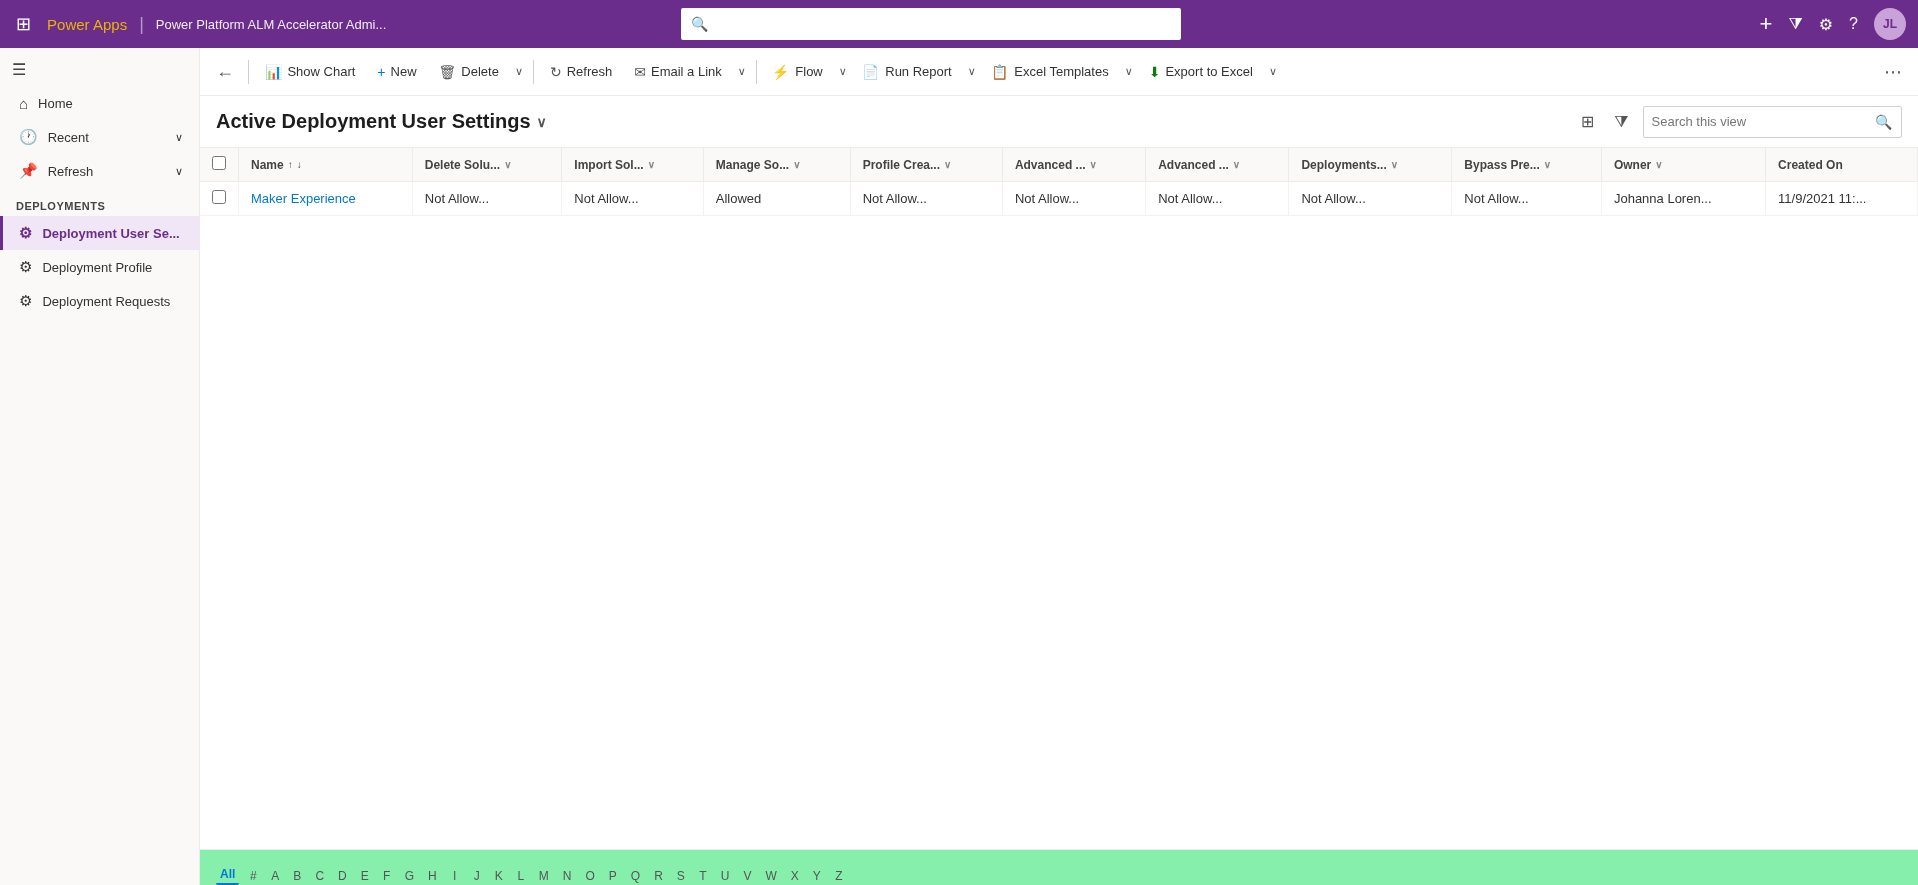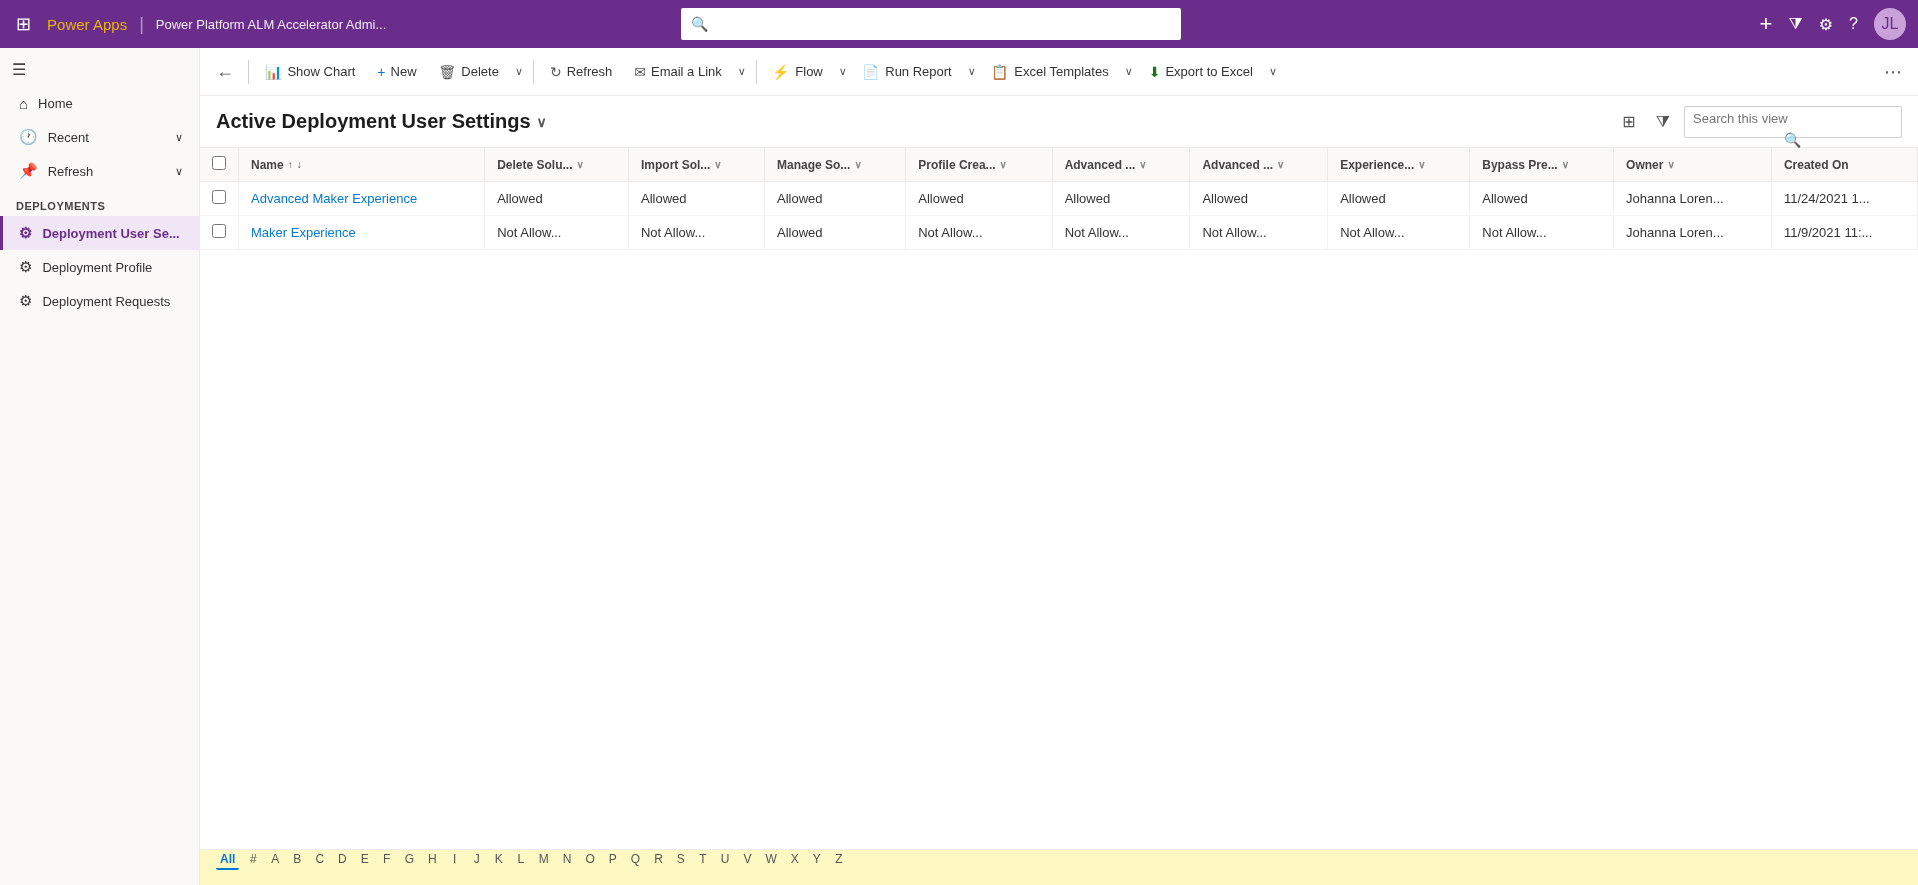--- a/index.html
+++ b/index.html
@@ -29,22 +29,22 @@
       align-items: center;
       padding: 0 10px;
       gap: 8px;
       height: 32px;
     }
     .top-bar-search input { border: none; outline: none; width: 100%; font-size: 13px; color: #333; }
     .top-bar-actions { display: flex; align-items: center; gap: 16px; margin-left: auto; }
     .top-bar-actions span { color: white; font-size: 18px; cursor: pointer; }
     .top-bar-avatar {
       width: 32px; height: 32px; border-radius: 50%;
-      background: #c8a2d8; color: #6b2d8b; font-weight: 400;
-      display: flex; align-items: center; justify-content: center; font-size: 16px;
+      background: #c8a2d8; color: #6b2d8b; font-weight: 700;
+      display: flex; align-items: center; justify-content: center; font-size: 12px;
       cursor: pointer;
     }
 
     
     .main-layout { display: flex; flex: 1; overflow: hidden; }
 
     
     .sidebar {
       width: 200px;
       background: #faf9f8;
@@ -124,24 +124,23 @@
     .view-title { font-size: 20px; font-weight: 700; color: #1d1d1d; display: flex; align-items: center; gap: 6px; }
     .view-title .chevron { font-size: 14px; color: #555; cursor: pointer; }
     .view-header-actions { margin-left: auto; display: flex; align-items: center; gap: 8px; }
     .view-header-icon-btn {
       border: none; background: transparent; cursor: pointer;
       font-size: 16px; color: #555; padding: 4px 6px; border-radius: 2px;
     }
     .view-search {
       display: flex; align-items: center;
       border: 1px solid #d2d0ce; border-radius: 2px;
-      padding: 4px 8px; gap: 6px;
+      padding: 4px 8px; gap: 24px;
       background: white;
       height: 32px;
-      flex-direction: column;
     }
     .view-search input { border: none; outline: none; font-size: 13px; width: 200px; }
 
     
     .table-container { flex: 1; overflow: auto; background: white; }
     table { width: 100%; border-collapse: collapse; }
     thead tr { background: #faf9f8; border-bottom: 1px solid #edebe9; }
     th {
       padding: 8px 12px;
       text-align: left;
@@ -163,25 +162,25 @@
       font-size: 13px;
       color: #333;
       white-space: nowrap;
     }
     td.link { color: #0078d4; cursor: pointer; }
     .checkbox-cell { width: 32px; padding: 8px 12px; }
     .checkbox { width: 14px; height: 14px; }
 
     
     .alpha-bar {
-      background: #fef9c3;
+      background: #86efac;
       border-top: 1px solid #edebe9;
       height: 36px;
       display: flex;
-      align-items: flex-start;
+      align-items: flex-end;
       padding: 0 16px;
       gap: 6px;
       flex-shrink: 0;
       overflow: hidden;
     }
     .alpha-item {
       font-size: 12px; color: #555; cursor: pointer;
       padding: 2px 4px; border-radius: 2px;
       min-width: 16px; text-align: center;
     }
@@ -373,21 +372,21 @@
               </div>
             </th>
             <th>
               <div class="th-inner">
                 <span>Advanced ...</span>
                 <span class="filter-icon">∨</span>
               </div>
             </th>
             <th>
               <div class="th-inner">
-                <span>Experience...</span>
+                <span>Deployments...</span>
                 <span class="filter-icon">∨</span>
               </div>
             </th>
             <th>
               <div class="th-inner">
                 <span>Bypass Pre...</span>
                 <span class="filter-icon">∨</span>
               </div>
             </th>
             <th>
@@ -398,34 +397,20 @@
             </th>
             <th>
               <div class="th-inner">
                 <span>Created On</span>
               </div>
             </th>
           </tr>
         </thead>
         <tbody id="table-body">
 
-        <tr>
-              <td class="checkbox-cell"><input type="checkbox" class="checkbox" style=""></td>
-              <td class="link">Advanced Maker Experience</td>
-              <td>Allowed</td>
-              <td>Allowed</td>
-              <td>Allowed</td>
-              <td>Allowed</td>
-              <td>Allowed</td>
-              <td>Allowed</td>
-              <td>Allowed</td>
-              <td>Allowed</td>
-              <td>Johanna Loren...</td>
-              <td>11/24/2021 1...</td>
-            </tr>
             <tr>
               <td class="checkbox-cell"><input type="checkbox" class="checkbox" style=""></td>
               <td class="link">Maker Experience</td>
               <td>Not Allow...</td>
               <td>Not Allow...</td>
               <td>Allowed</td>
               <td>Not Allow...</td>
               <td>Not Allow...</td>
               <td>Not Allow...</td>
               <td>Not Allow...</td>

